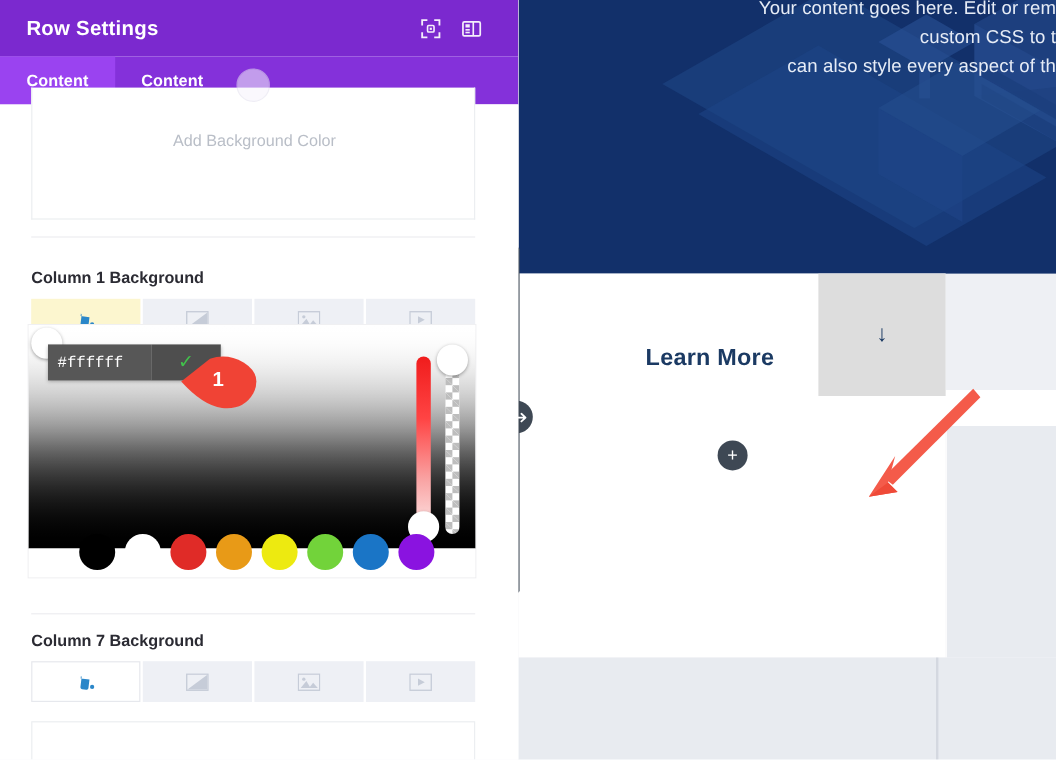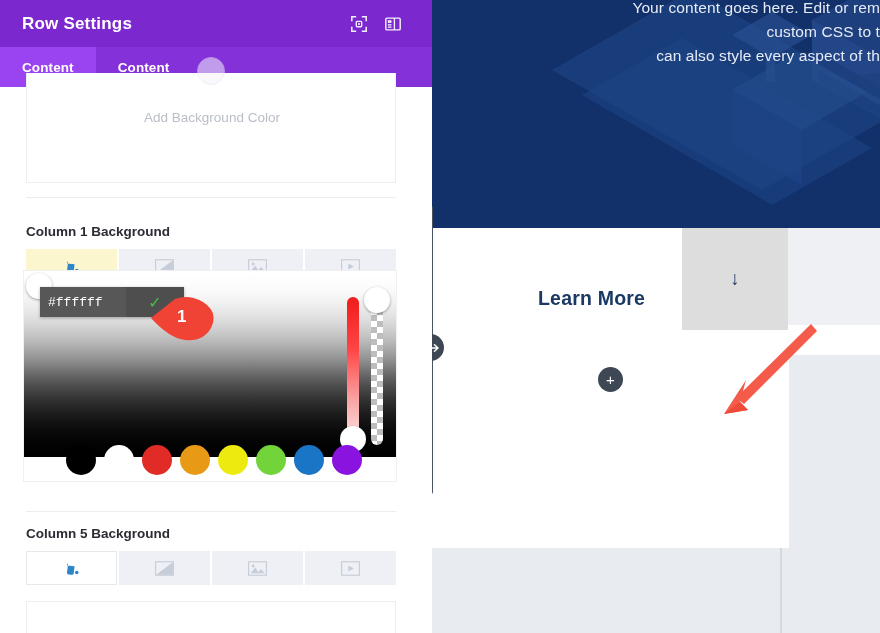--- a/index.html
+++ b/index.html
@@ -413,21 +413,21 @@
 
       <div class="callout" style="top:209px;">
         <svg width="74" height="48" viewBox="0 0 74 48">
           <path d="M2 22 L26 3 Q40 -2 54 6 Q70 16 62 32 Q54 46 36 44 Q20 42 2 22 Z" fill="#f04335"></path>
         </svg>
         <div class="num">1</div>
       </div>
 
       <div class="hr" style="top:424px;"></div>
 
-      <div class="sec-label" style="top:439px;">Column 5 Background</div>
+      <div class="sec-label" style="top:439px;">Column 7 Background</div>
       <div class="tog-group" style="top:464px;">
         <div class="tog active-w">
           <svg width="17" height="17" viewBox="0 0 20 20">
             <path d="M9.2 2.6 L7.4 4.4 L13.6 10.6 L7.7 16.5 C6.9 17.3 5.6 17.3 4.8 16.5 L2.1 13.8 C1.3 13 1.3 11.7 2.1 10.9 L9.2 3.8 Z" transform="rotate(-38 9 9)" fill="#2b87c9"></path>
             <circle cx="16.2" cy="14.6" r="2.1" fill="#2b87c9"></circle>
           </svg>
         </div>
         <div class="tog">
           <svg width="19" height="15" viewBox="0 0 22 17">
             <rect x="0.7" y="0.7" width="20.6" height="15.6" stroke="#c6ccd8" stroke-width="1.3" fill="none"></rect>

